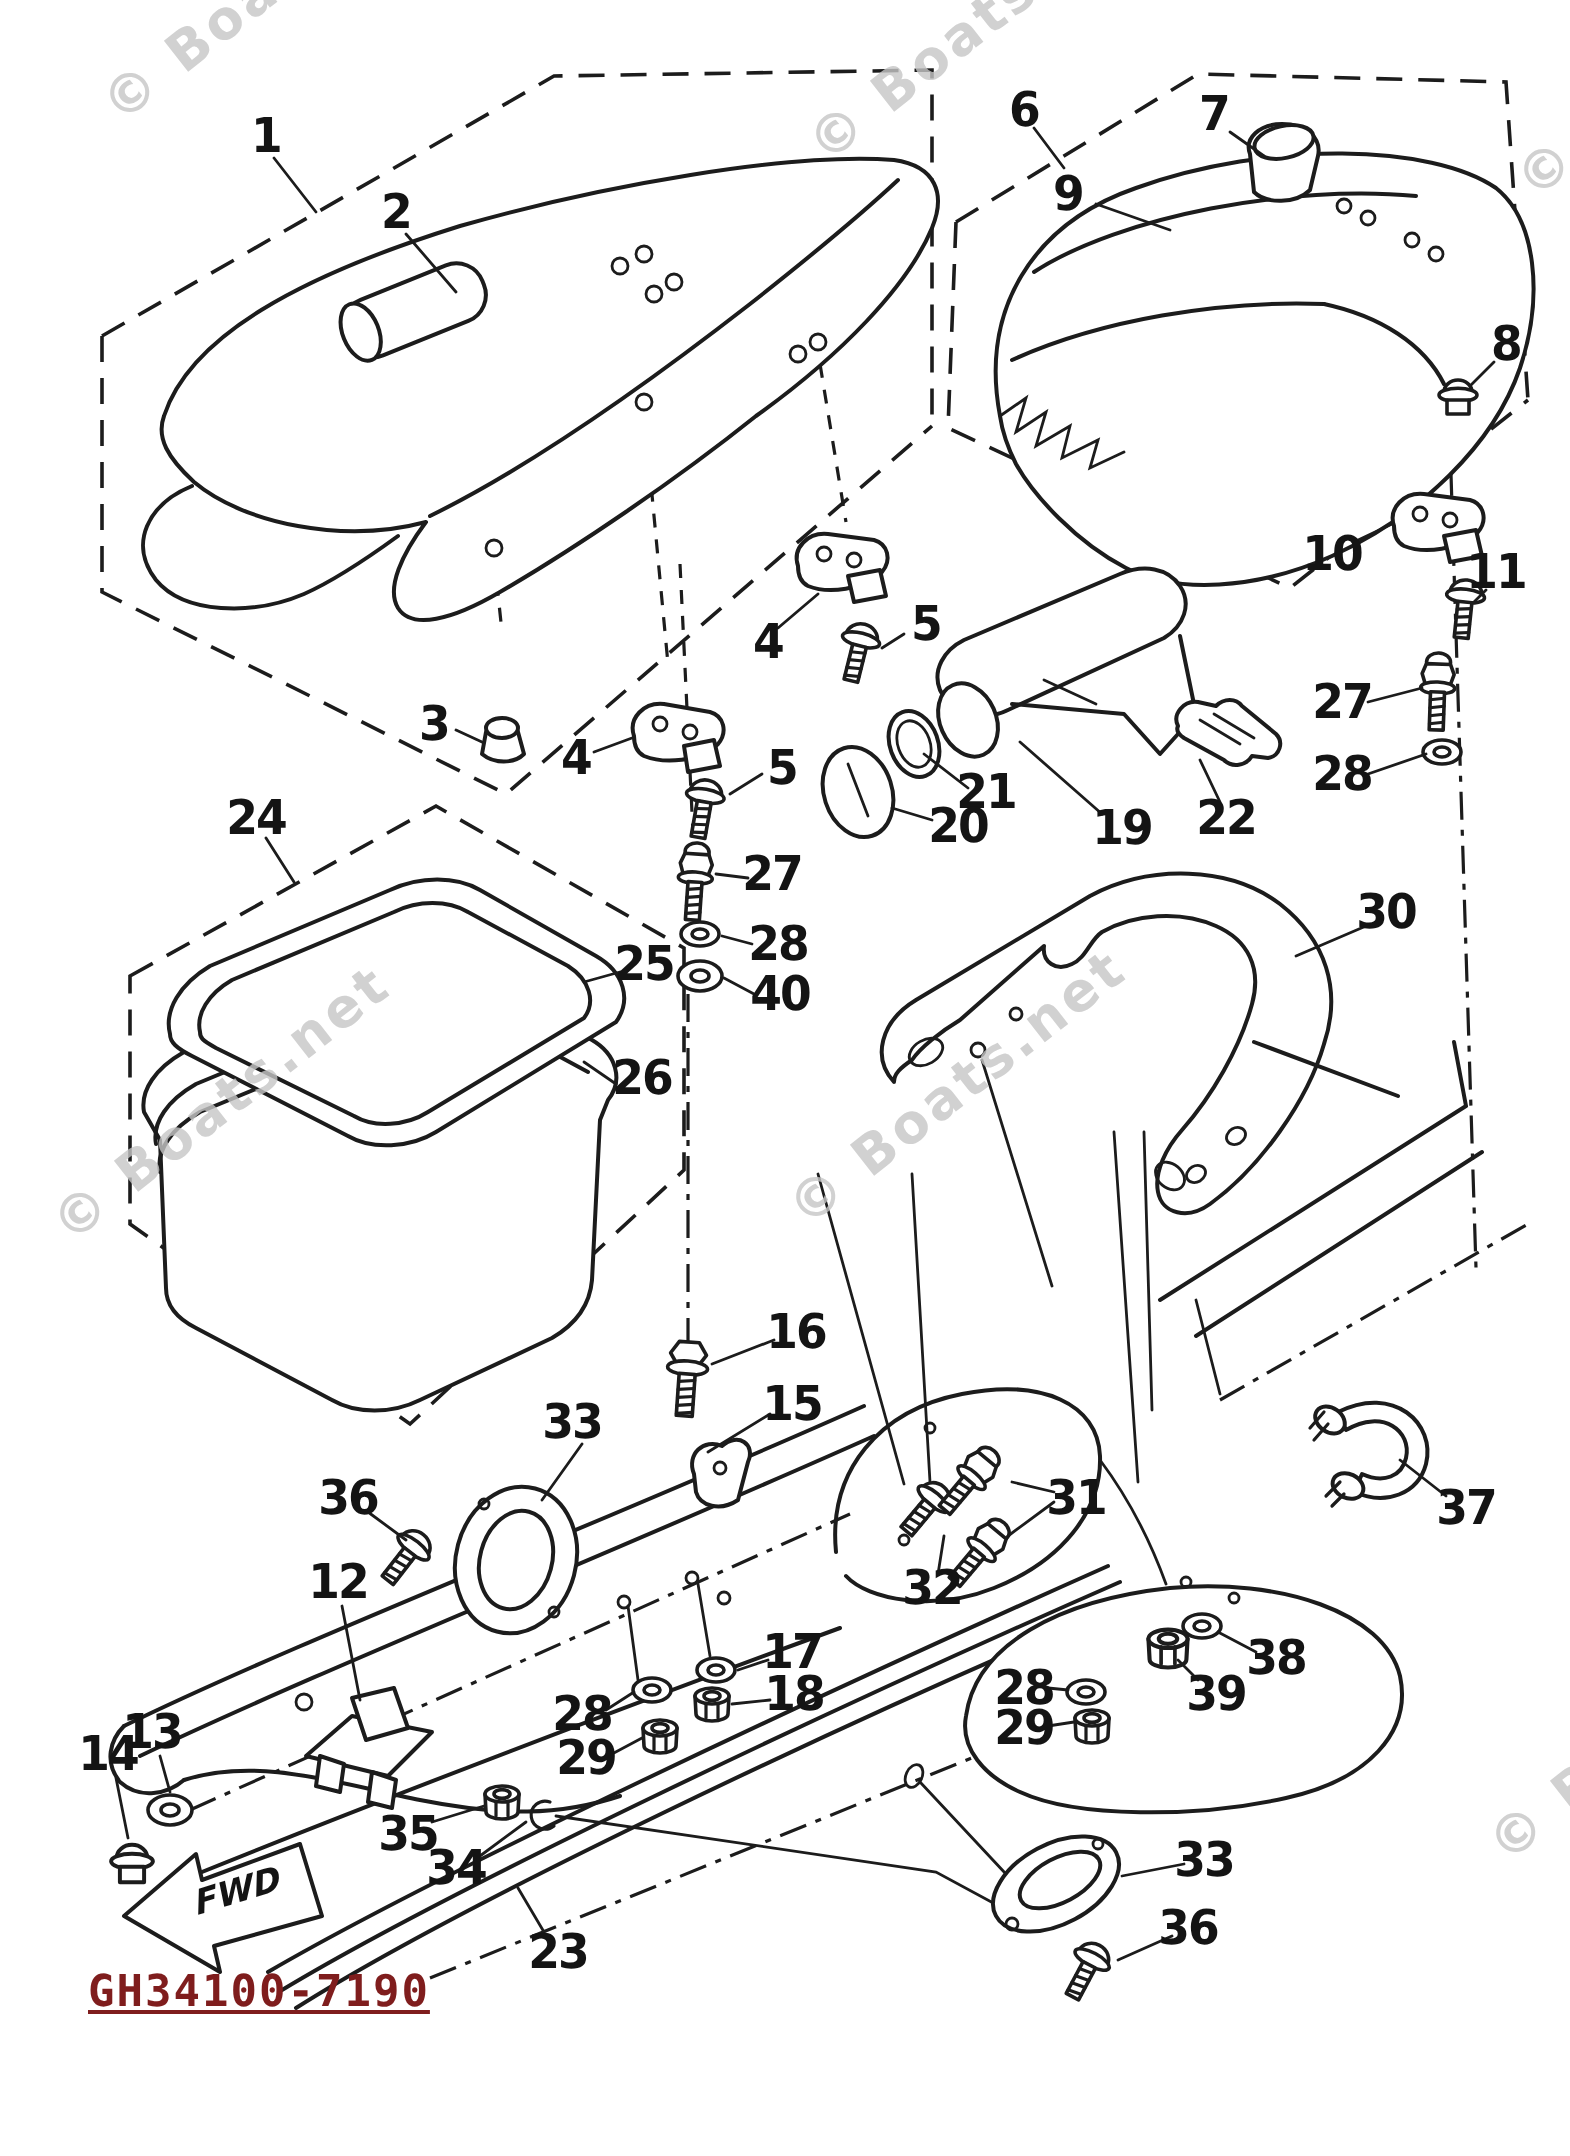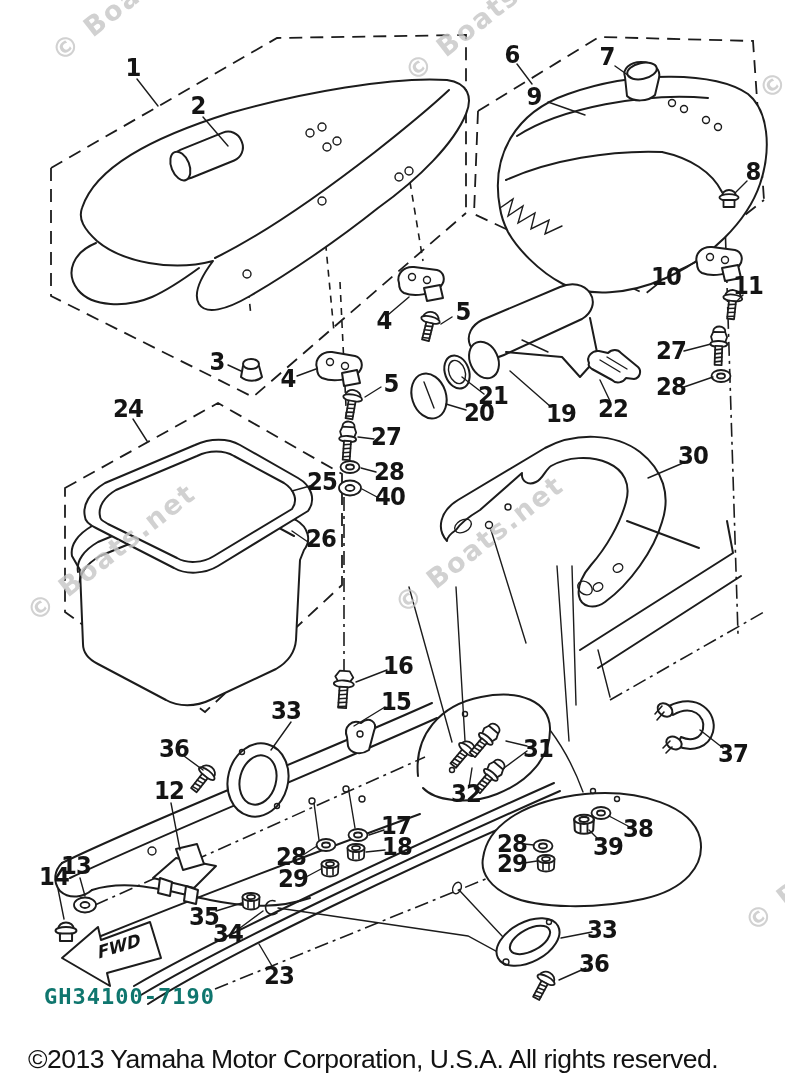--- a/index.html
+++ b/index.html
@@ -20,21 +20,21 @@
            font:700 24px "DejaVu Sans",sans-serif;color:#141414;letter-spacing:-1px;
            white-space:nowrap;z-index:30;}
   
   .wm{position:absolute;font:600 27px "DejaVu Sans",sans-serif;color:#c6c6c6;opacity:.8;
       letter-spacing:2px;transform:rotate(-38deg);transform-origin:left center;
       white-space:nowrap;z-index:20;pointer-events:none;}
   
   .fwd-text{position:absolute;left:97px;top:936px;transform:rotate(-17deg) skewX(-8deg);
             font:900 italic 17px "DejaVu Sans",sans-serif;color:#141414;z-index:25;}
   .part-code{position:absolute;left:44px;top:984px;
-             font:700 22px "DejaVu Sans Mono",monospace;color:#0f766e;letter-spacing:1px;z-index:25;}
+             font:700 22px "DejaVu Sans Mono",monospace;color:#7f1d1d;letter-spacing:1px;z-index:25;text-decoration:underline;}
   .copyright{position:absolute;left:28px;top:1044px;width:740px;
              font:400 26.5px "Liberation Sans",sans-serif;color:#121212;
              letter-spacing:-0.5px;z-index:25;white-space:nowrap;}
 </style>
 </head>
 <body>
 
 <div class="stage">
 
   <svg width="785" height="1078" viewBox="0 0 785 1078">
@@ -372,14 +372,13 @@
       <div class="callout" style="left: 228px; top: 934px;">34</div>
       <div class="callout" style="left: 279px; top: 976px;">23</div>
       <div class="callout" style="left: 512px; top: 844px;">28</div>
       <div class="callout" style="left: 512px; top: 864px;">29</div>
       <div class="callout" style="left: 602px; top: 930px;">33</div>
       <div class="callout" style="left: 594px; top: 964px;">36</div>
     </div>
 
   <div class="fwd-text">FWD</div>
   <div class="part-code">GH34100-7190</div>
-  <div class="copyright">©2013 Yamaha Motor Corporation, U.S.A. All rights reserved.</div>
 </div>
 
 </body></html>

